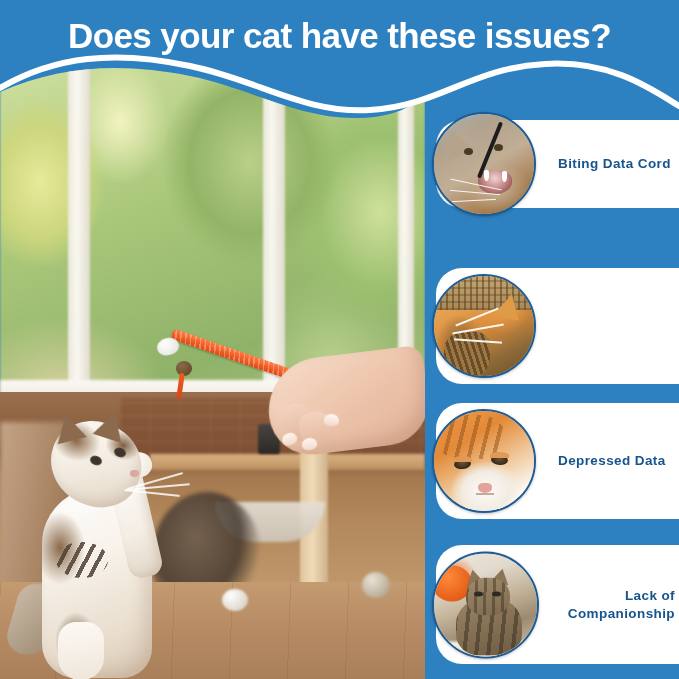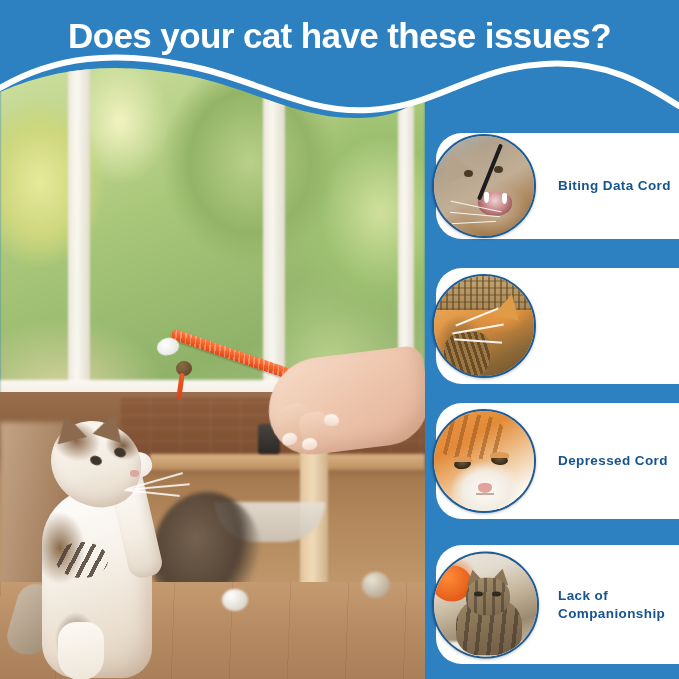--- a/index.html
+++ b/index.html
@@ -290,24 +290,24 @@
   .panel { position:absolute; left:425px; top:0; width:254px; height:679px; z-index:22; }
 
   .issue-card {
     position:absolute;
     left:11px;
     width:243px;
     background:#ffffff;
     border-radius:26px 0 0 26px;
     display:flex; align-items:center;
   }
-  .card-1 { top:133px;  height:106px; }
+  .card-1 { top:120px;  height:88px; }
   .card-2 { top:268px;  height:116px; }
   .card-3 { top:403px;  height:116px; }
-  .card-4 { top:545px;  height:119px; }
+  .card-4 { top:545px;  height:119px;text-align:right; }
 
   .thumb {
     position:absolute;
     left:-4px; top:50%;
     transform:translateY(-50%);
     width:104px; height:104px;
     border-radius:50%;
     border:2px solid #1b5c97;
     overflow:hidden;
     background:#cfc7bb;
@@ -522,21 +522,21 @@
         <div class="thumb-art t3">
           <div class="stripes"></div>
           <div class="eye e1"></div>
           <div class="eye e2"></div>
           <div class="lid l1"></div>
           <div class="lid l2"></div>
           <div class="nose"></div>
           <div class="mouth"></div>
         </div>
       </div>
-      <div class="issue-label">Depressed Cord</div>
+      <div class="issue-label">Depressed Data</div>
     </div>
 
     <div class="issue-card card-4">
       <div class="thumb">
         <div class="thumb-art t4">
           <div class="bowl"></div>
           <div class="bed"></div>
           <div class="body"></div>
           <div class="earL"></div>
           <div class="earR"></div>

